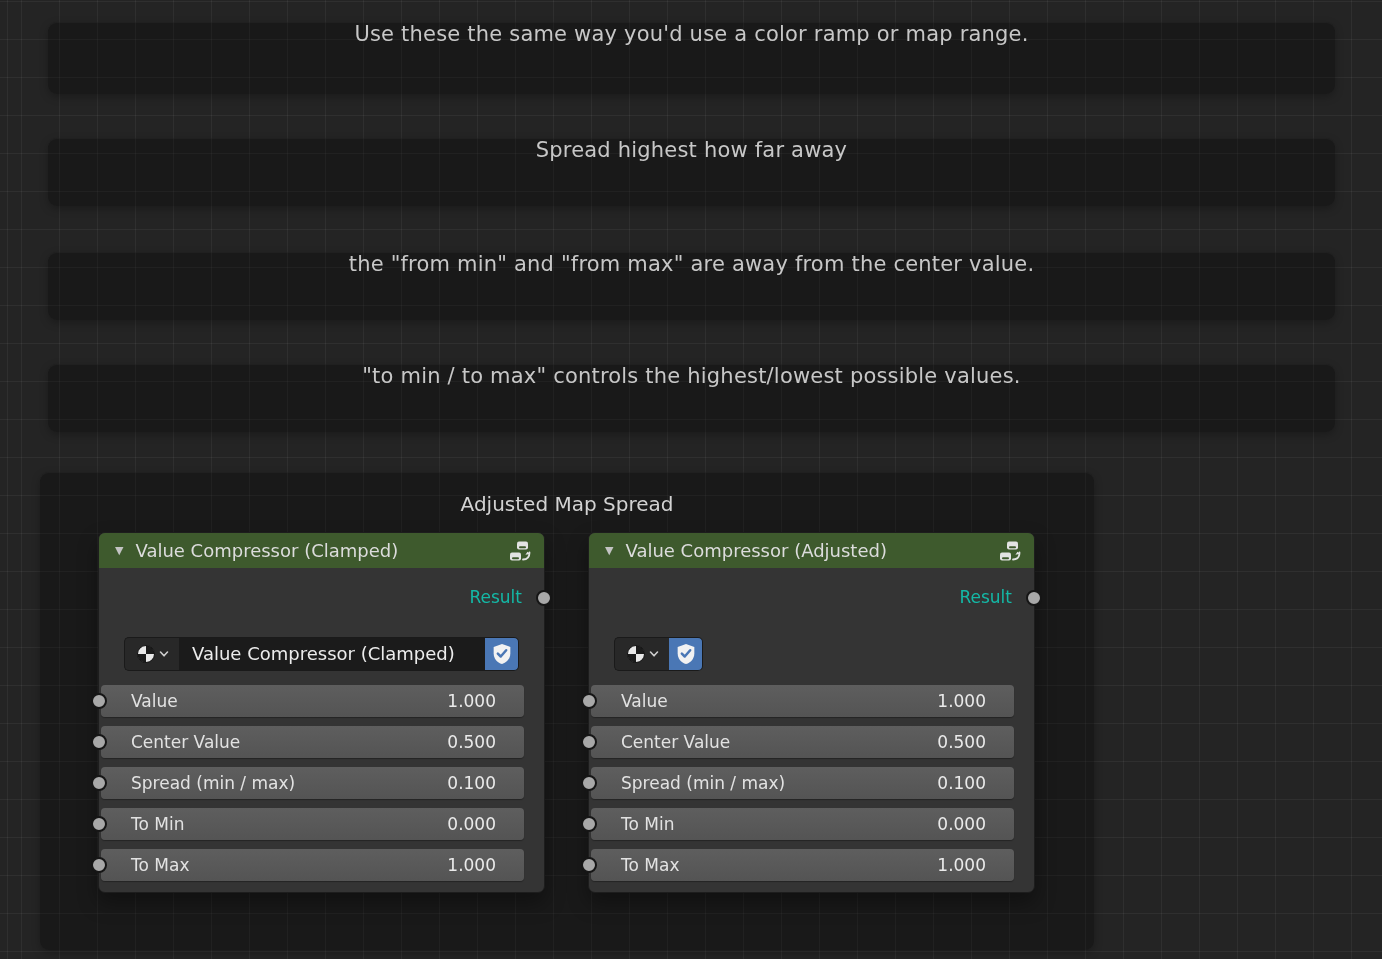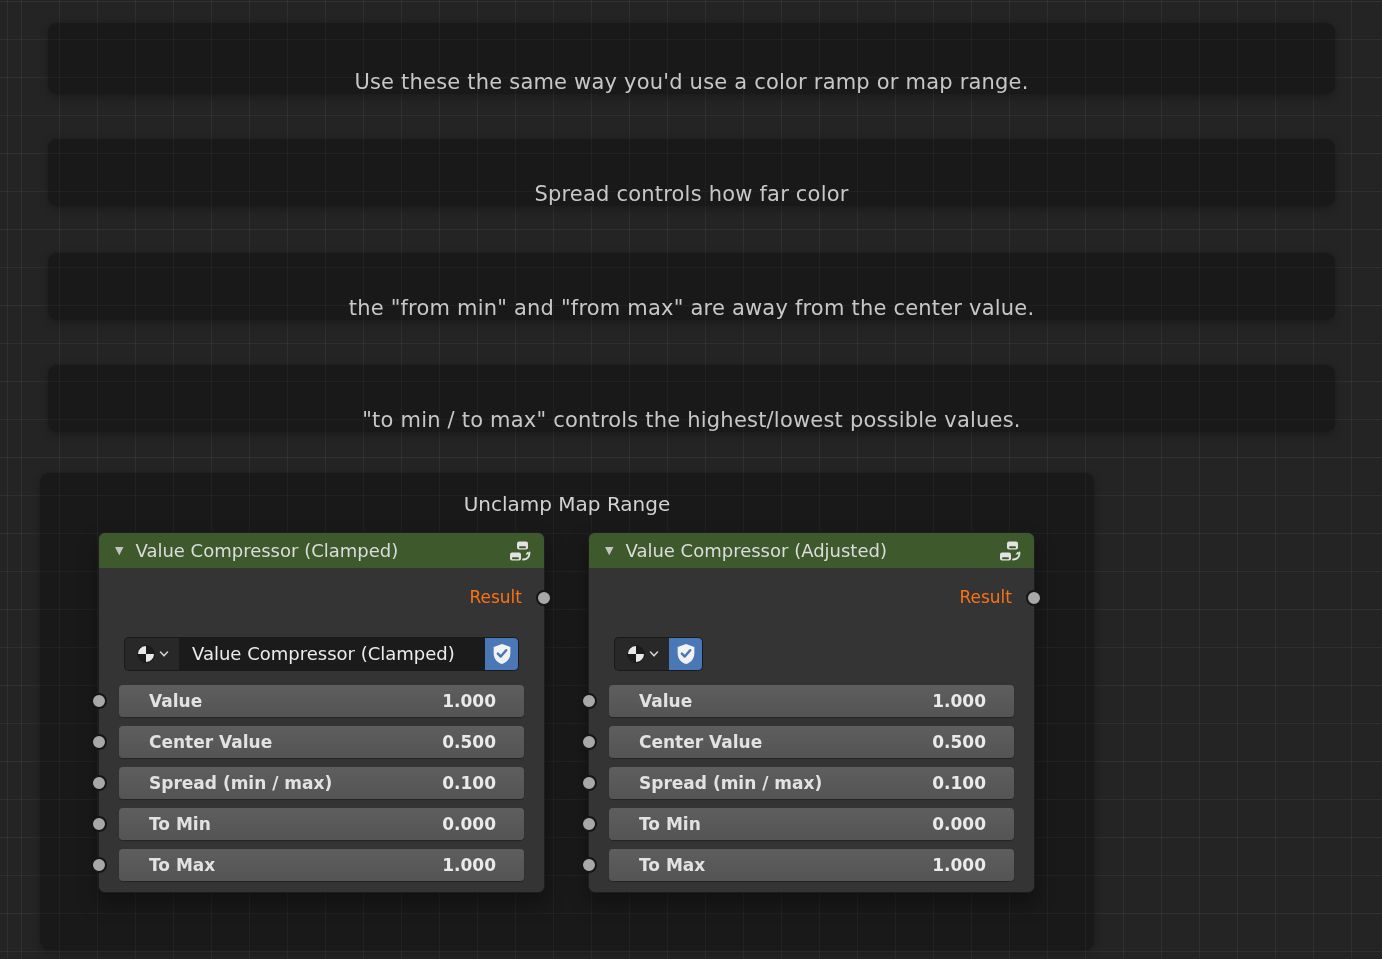--- a/index.html
+++ b/index.html
@@ -12,21 +12,21 @@
       repeating-linear-gradient(to bottom, rgba(255,255,255,0.05) 0 1px, transparent 1px 38px);
     background-position:21px 0, 0 1px;
     position:relative;
   }
 
   
   .note-frame {
     position:absolute; left:48px; width:1287px;
     background:rgba(5,5,5,0.34);
     border-radius:9px;
-    display:flex; align-items:flex-end; justify-content:center;
+    display:flex; align-items:flex-start; justify-content:center;
     box-shadow:0 3px 8px rgba(0,0,0,0.25), inset 0 1px 0 rgba(255,255,255,0.03);
   }
   .note-frame .note-text {
     font-size:21px; color:#c7c7c7; letter-spacing:0.2px;
   }
   .f1 { top:22px;  height:72px; }
   .f2 { top:138px; height:68px; }
   .f3 { top:252px; height:68px; }
   .f4 { top:364px; height:68px; }
 
@@ -58,21 +58,21 @@
     border-radius:6px 6px 0 0;
     display:flex; align-items:center;
     padding:0 12px 0 16px;
   }
   .collapse-tri { font-size:11px; color:#c3c3c3; margin-right:12px; line-height:1; }
   .node-title { font-size:18px; color:#dcdcdc; white-space:nowrap; }
   .datablock-icon { margin-left:auto; width:24px; height:24px; }
 
   .result-label {
     position:absolute; top:54px; right:22px;
-    font-size:17px; color:#f97316;
+    font-size:17px; color:#14b8a6;
   }
 
   .socket {
     position:absolute; width:16px; height:16px; border-radius:50%;
     background:#a8a8a8; border:2px solid #161616;
   }
   .socket.output { right:-8px; top:57px; }
   .socket.in-0 { left:-8px; top:160px; }
   .socket.in-1 { left:-8px; top:201px; }
   .socket.in-2 { left:-8px; top:242px; }
@@ -96,50 +96,50 @@
     line-height:32px; padding:0 13px;
     white-space:nowrap; overflow:hidden;
   }
   .shield-btn {
     width:34px; background:#4a77b5;
     border:1px solid #1a1a1a; border-left:none;
     border-radius:0 5px 5px 0;
     display:flex; align-items:center; justify-content:center;
   }
 
-  .inputs { position:absolute; top:152px; left:20px; right:20px;font-weight:bold; }
+  .inputs { position:absolute; top:152px; left:2px; right:20px; }
   .slider-row {
     height:32px; margin-bottom:9px;
     background:linear-gradient(#5e5e5e,#545454);
     border-radius:4px;
     display:flex; align-items:center; justify-content:space-between;
     padding:0 28px 0 30px;
     font-size:17px; color:#e2e2e2;
     box-shadow:0 1px 1px rgba(0,0,0,0.3);
   }
   .slider-row .val { color:#eaeaea; }
 </style>
 </head>
 <body>
 
 <div class="note-frame f1">
   <span class="note-text">Use these the same way you'd use a color ramp or map range.</span>
 </div>
 <div class="note-frame f2">
-  <span class="note-text">Spread controls how far color</span>
+  <span class="note-text">Spread highest how far away</span>
 </div>
 <div class="note-frame f3">
   <span class="note-text">the "from min" and "from max" are away from the center value.</span>
 </div>
 <div class="note-frame f4">
   <span class="note-text">"to min / to max" controls the highest/lowest possible values.</span>
 </div>
 
 <div class="group-frame">
-  <div class="group-frame-title">Unclamp Map Range</div>
+  <div class="group-frame-title">Adjusted Map Spread</div>
 </div>
 
 <div class="node node-1">
   <div class="node-header">
     <span class="collapse-tri">▼</span>
     <span class="node-title">Value Compressor (Clamped)</span>
     <svg class="datablock-icon" viewBox="0 0 24 24">
       <rect x="9" y="2.5" width="11" height="8" rx="2" fill="#e2e2e2"></rect>
       <rect x="11" y="7.2" width="7" height="2" rx="1" fill="#3e5a2d"></rect>
       <rect x="2" y="13.5" width="11" height="8" rx="2" fill="#e2e2e2"></rect>

